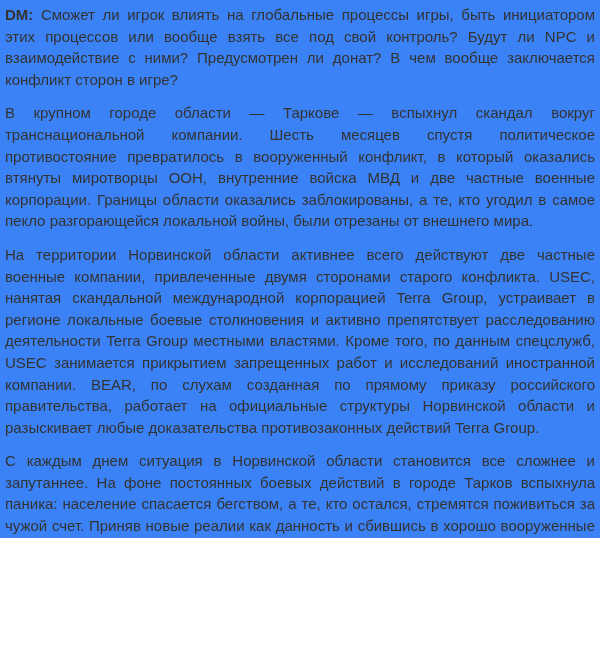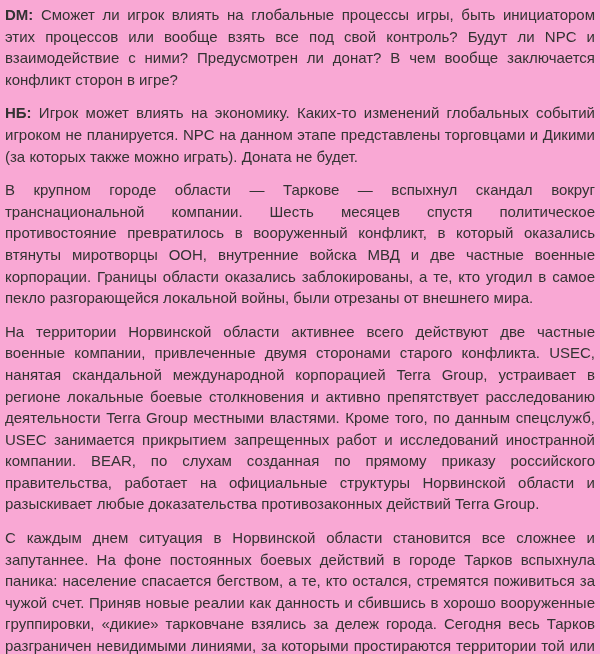--- a/index.html
+++ b/index.html
@@ -2,25 +2,25 @@
 <html><head>
 <meta charset="utf-8">
 <style>
   html, body {
     margin: 0;
     padding: 0;
     background: #ffffff;
   }
   .page {
     width: 600px;
-    height: 654px;
+    height: 538px;
     box-sizing: border-box;
     padding: 4px 5px 0 5px;
     overflow: hidden;
-    background: #f9a8d4;
+    background: #3b82f6;
     font-family: "Liberation Sans", "DejaVu Sans", sans-serif;
     font-size: 15px;
     line-height: 21.6px;
     color: #333333;
     text-align: justify;
     hyphens: none;
   }
   .para {
     margin: 0 0 12px 0;
   }
@@ -31,21 +31,20 @@
     font-weight: bold;
   }
 </style>
 </head>
 <body>
 
 <div class="page">
 
   <p class="para"><b class="speaker">DM:</b> <span>Сможет ли игрок влиять на глобальные процессы игры, быть инициатором этих процессов или вообще взять все под свой контроль? Будут ли NPC и взаимодействие с ними? Предусмотрен ли донат? В чем вообще заключается конфликт сторон в игре?</span></p>
 
-  <p class="para"><b class="speaker">НБ:</b> <span>Игрок может влиять на экономику. Каких-то изменений глобальных событий игроком не планируется. NPC на данном этапе представлены торговцами и Дикими (за которых также можно играть). Доната не будет.</span></p>
 
   <p class="para">В крупном городе области — Таркове — вспыхнул скандал вокруг транснациональной компании. Шесть месяцев спустя политическое противостояние превратилось в вооруженный конфликт, в который оказались втянуты миротворцы ООН, внутренние войска МВД и две частные военные корпорации. Границы области оказались заблокированы, а те, кто угодил в самое пекло разгорающейся локальной войны, были отрезаны от внешнего мира.</p>
 
   <p class="para">На территории Норвинской области активнее всего действуют две частные военные компании, привлеченные двумя сторонами старого конфликта. USEC, нанятая скандальной международной корпорацией Terra Group, устраивает в регионе локальные боевые столкновения и активно препятствует расследованию деятельности Terra Group местными властями. Кроме того, по данным спецслужб, USEC занимается прикрытием запрещенных работ и исследований иностранной компании. BEAR, по слухам созданная по прямому приказу российского правительства, работает на официальные структуры Норвинской области и разыскивает любые доказательства противозаконных действий Terra Group.</p>
 
   <p class="para">С каждым днем ситуация в Норвинской области становится все сложнее и запутаннее. На фоне постоянных боевых действий в городе Тарков вспыхнула паника: население спасается бегством, а те, кто остался, стремятся поживиться за чужой счет. Приняв новые реалии как данность и сбившись в хорошо вооруженные группировки, «дикие» тарковчане взялись за дележ города. Сегодня весь Тарков разграничен невидимыми линиями, за которыми простираются территории той или иной банды: готовые на все ради наживы, они не останавливаются ни перед убийством гражданских, ни перед борьбой с двумя частными военными компаниями.</p>
 
 </div>
 
 </body></html>

